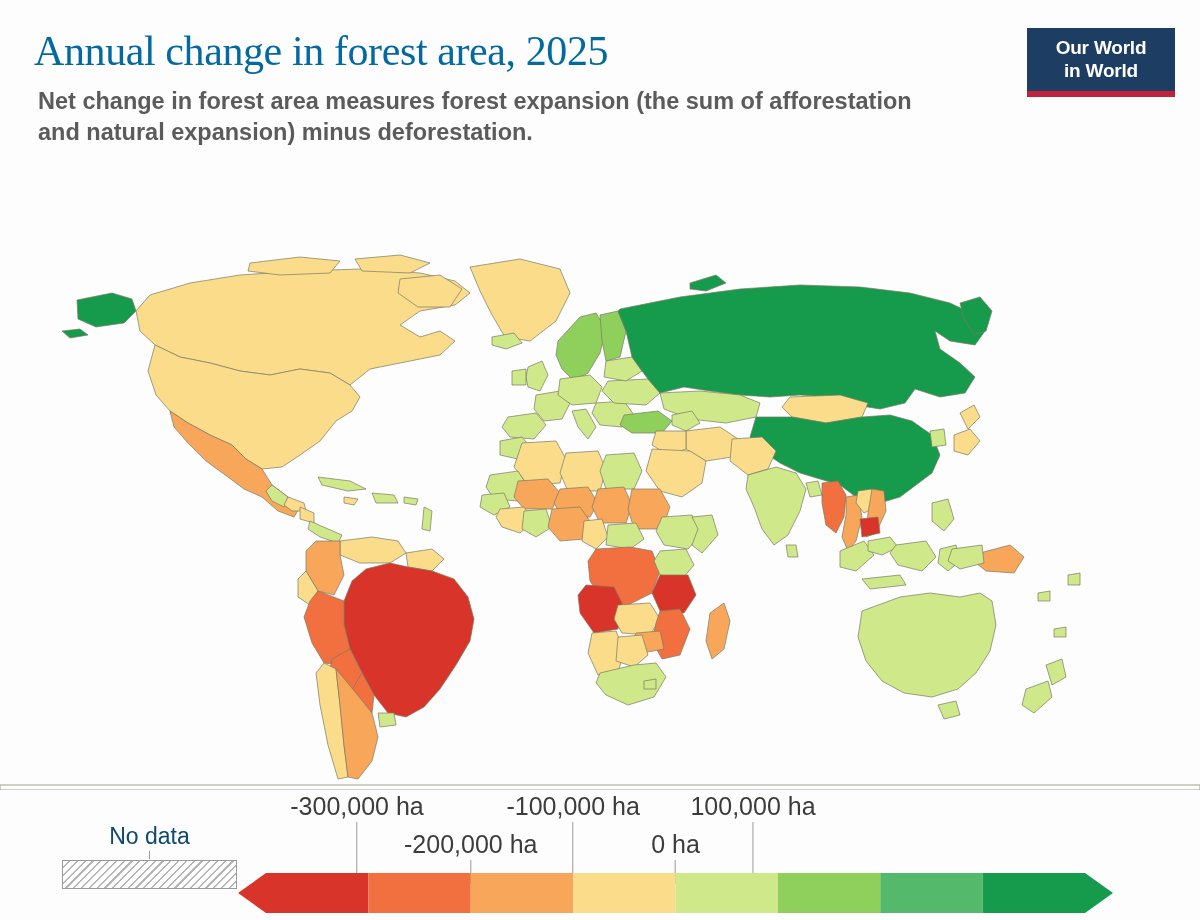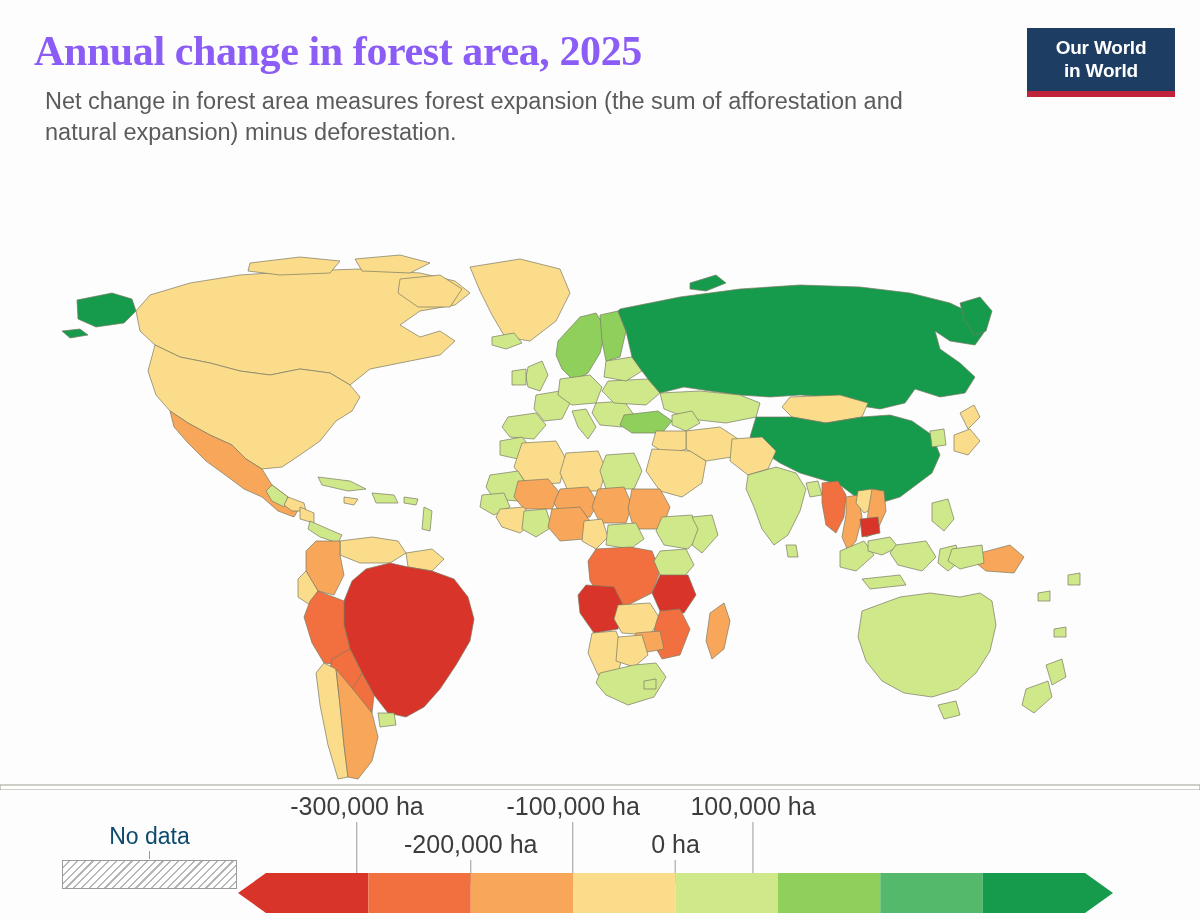--- a/index.html
+++ b/index.html
@@ -10,35 +10,36 @@
     color:#1d1d1d;
     overflow:hidden;
     position:relative;
   }
   #root{position:relative;width:1200px;height:920px;background:#fdfdfd;}
 
   
   .header{position:absolute;left:34px;top:26px;width:950px;}
   .chart-title{
     font-family:"Liberation Serif", serif;
-    font-weight:bold;
+    font-weight:normal;
     font-size:42px;
     line-height:50px;
     letter-spacing:-0.4px;
-    color:#8b5cf6;
+    color:#0369a1;
     margin:0;
     white-space:nowrap;
   }
   .chart-subtitle{
     font-family:"Liberation Sans", sans-serif;
     font-size:23.5px;
     line-height:31px;
     color:#5b5b5b;
-    margin:10px 0 0 11px;
+    margin:10px 0 0 4px;
     max-width:900px;
+    font-weight:bold;
   }
 
   
   .logo{
     position:absolute;right:25px;top:28px;
     width:148px;
     background:#1d3d63;
     border-bottom:6px solid #c0223b;
     padding:8px 0 9px 0;
     text-align:center;

